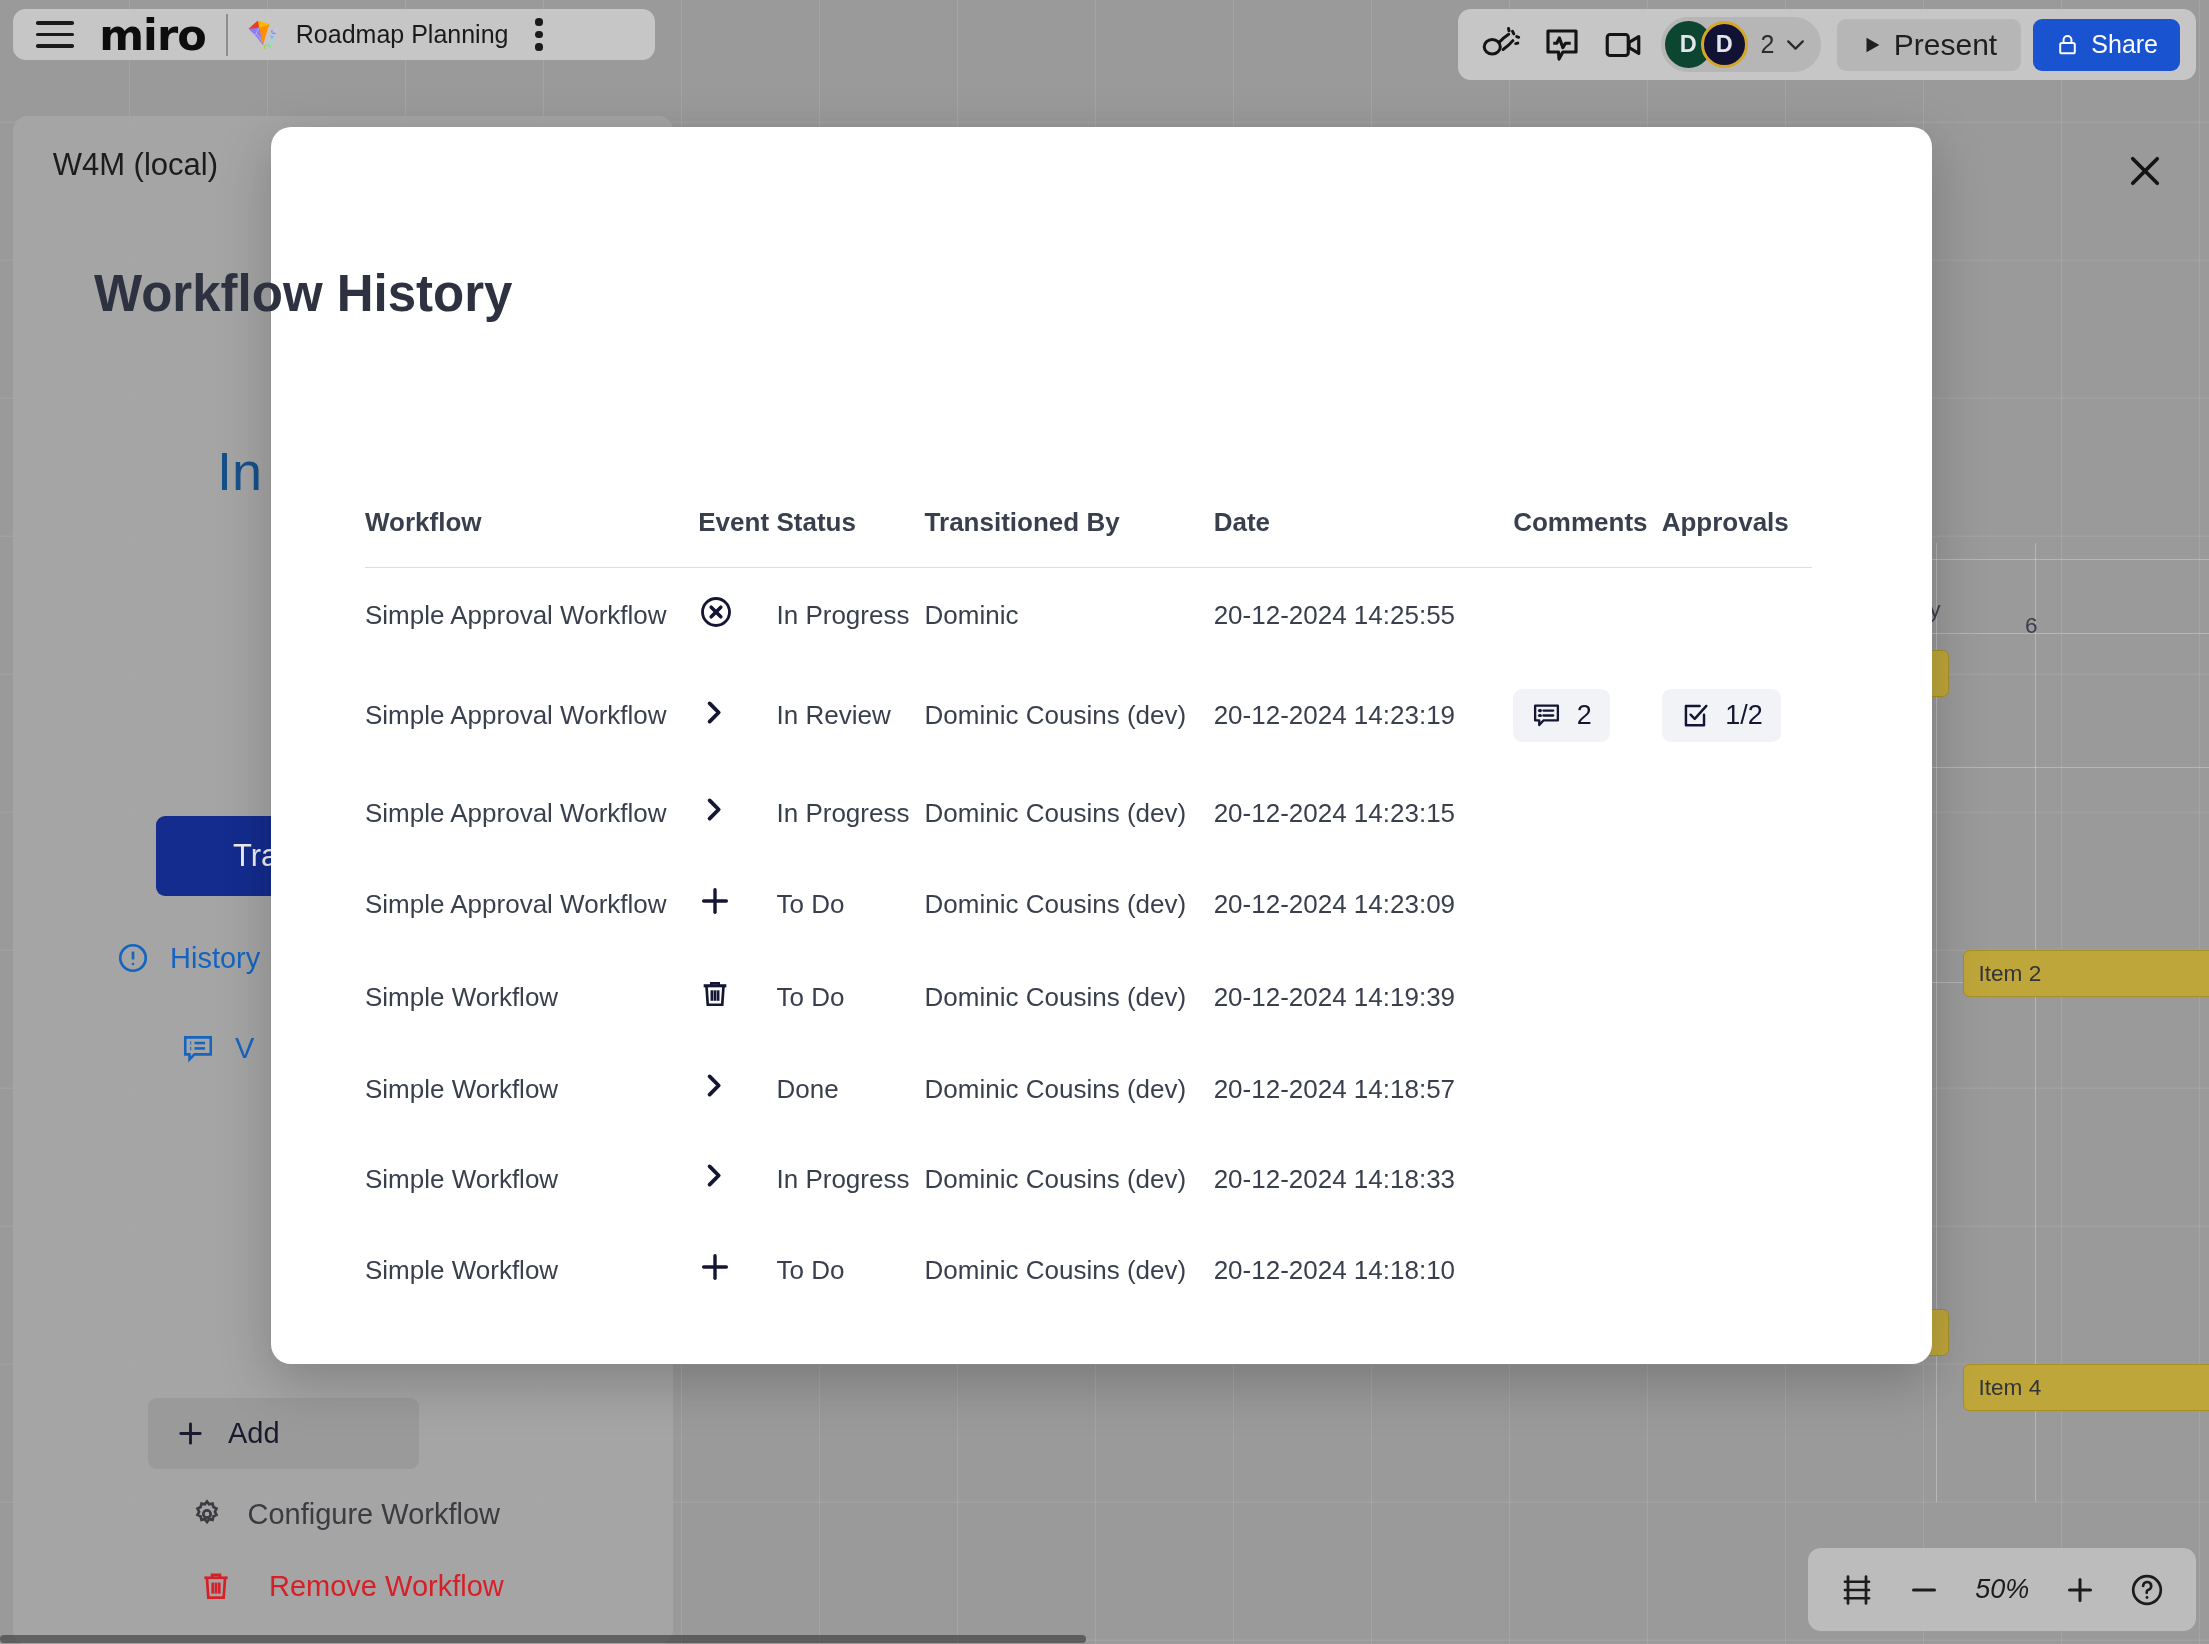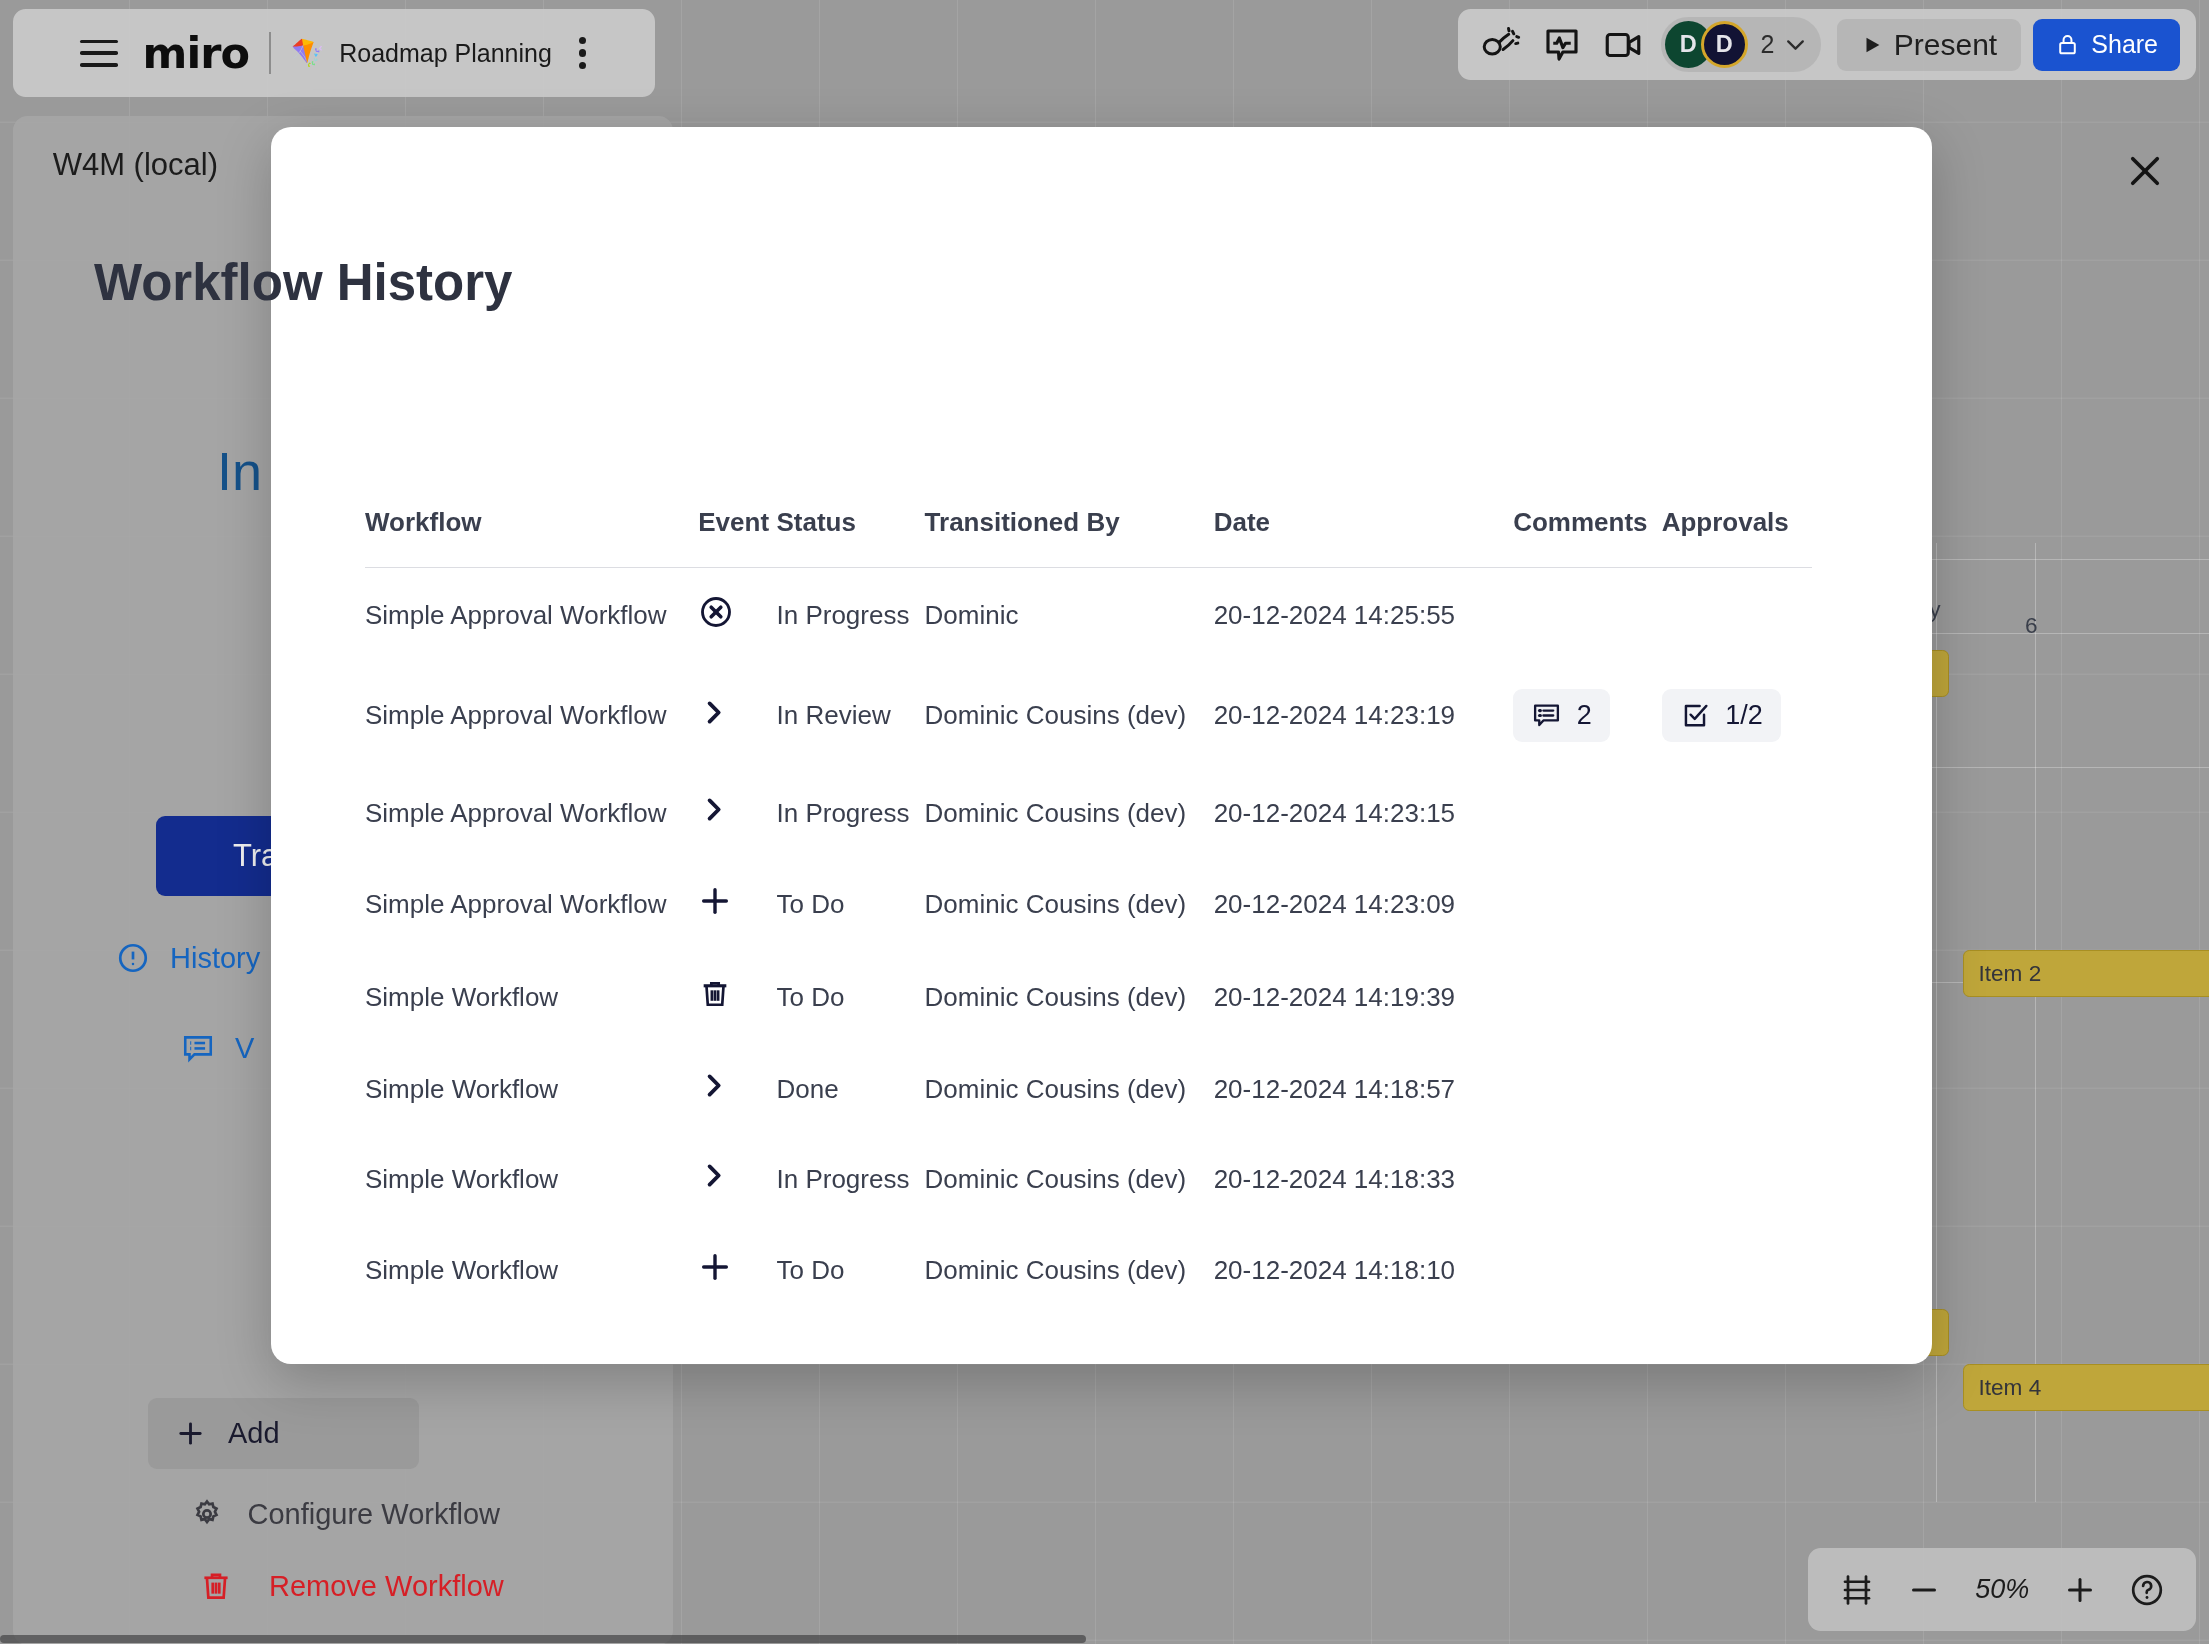--- a/index.html
+++ b/index.html
@@ -38,26 +38,25 @@
     white-space: nowrap; overflow: hidden;
   }
   .tl-stub {
     position: absolute; height: 47px; width: 31px;
     border-radius: 6.3px; background: #bfa63a; border: 1.8px solid #a88f22;
   }
 
   
   #topbar-left {
     position: absolute; left: 12.7px; top: 9px;
-    height: 88px; width: 642px;
+    height: 51px; width: 642px;
     background: rgba(201,201,201,.93);
     border-radius: 12.7px;
     display: flex; align-items: center; gap: 0;
     padding: 0 23.5px;
-    justify-content: center;
   }
   .hamburger { width: 38px; height: 27px; display:flex; flex-direction: column; justify-content: space-between; cursor: pointer;}
   .hamburger i { display:block; height: 3.6px; background:#1a1a1a; border-radius: 1.8px;}
   .miro-logo { font-size: 43px; font-weight: 700; color:#0d0d0d; letter-spacing:-0.9px; margin-left: 25px; font-family:"DejaVu Sans", sans-serif;}
   .tb-div { width:1.8px; height:42px; background:#8d8d8d; margin: 0 20px; }
   .board-emoji { font-size: 27px; }
   .board-title { font-size: 25px; color:#1a1a1a; margin-left: 14.5px; white-space: nowrap;}
   .kebab { margin-left: 27px; width: 9px; display:flex; flex-direction:column; gap:5.4px; cursor:pointer;}
   .kebab i { width:7.2px; height:7.2px; border-radius:50%; background:#1a1a1a; display:block;}
 
@@ -143,21 +142,21 @@
     width: 1661px; height: 1237px;
     background:#fff; border-radius: 20px;
     box-shadow: 0 16.3px 54px rgba(0,0,0,.22);
   }
   #modal-close {
     position:absolute; right: 38px; top: 145px;
     width: 52px; height:52px; cursor:pointer;
     display:flex; align-items:center; justify-content:center;
   }
   #modal-title {
-    position:absolute; left: 94px; top: 253px;
+    position:absolute; left: 94px; top: 264px;
     font-size: 51px; font-weight: 700; color:#2e3240;
   }
 
   
   table#history-table {
     position:absolute; left: 94px; top: 380px;
     width: 1447px;
     border-collapse: collapse;
     color:#3a3f4e;
   }

